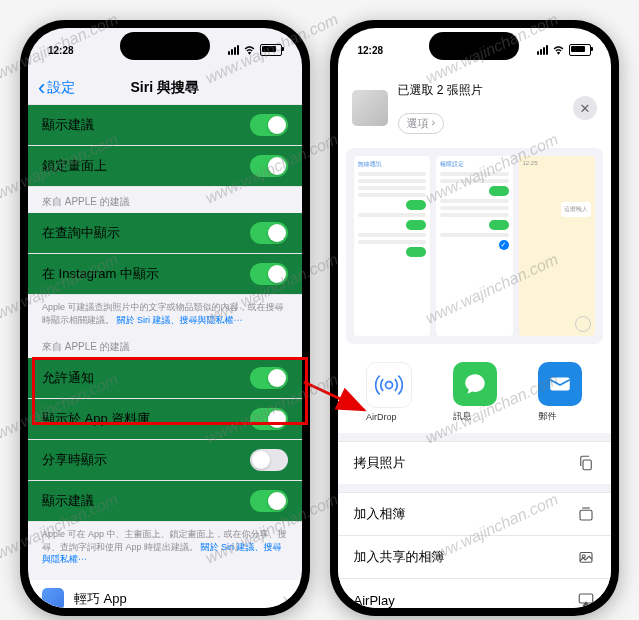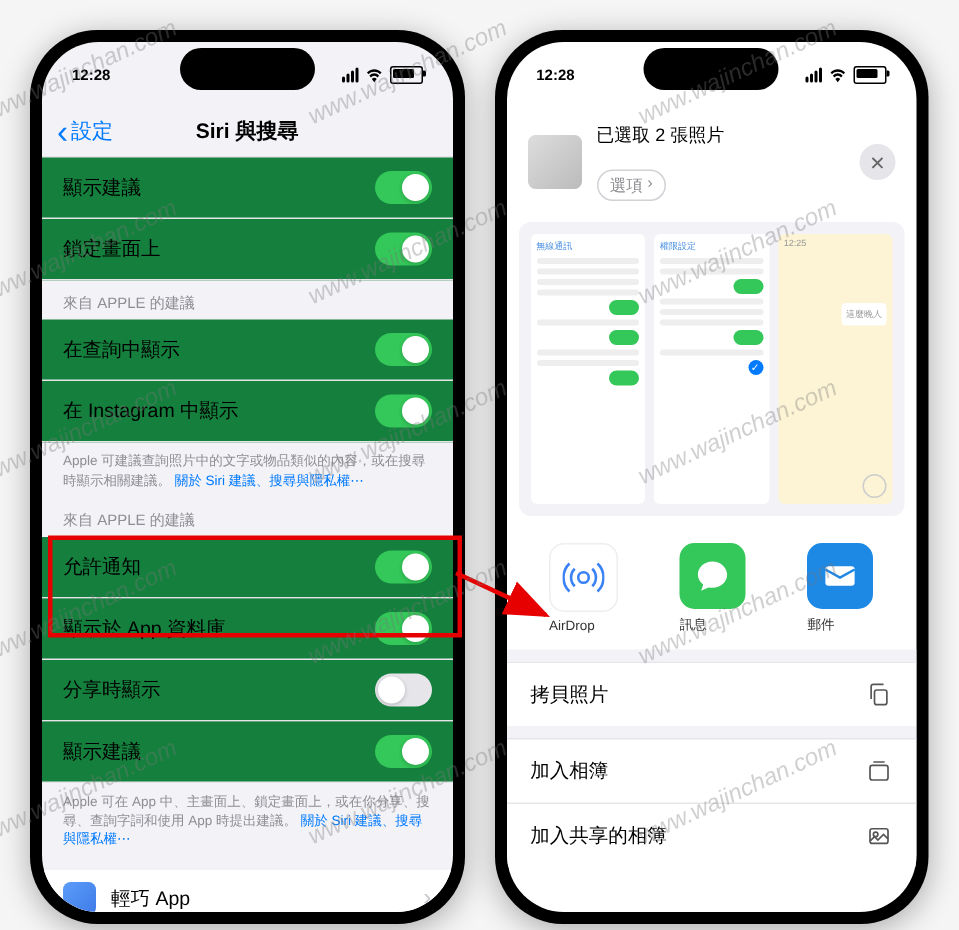--- a/index.html
+++ b/index.html
@@ -245,20 +245,27 @@
           </svg>
         </div>
       <div class="action-row">
           <span>加入共享的相簿</span>
           <svg class="action-ic" viewBox="0 0 24 24" fill="none" stroke="currentColor" stroke-width="1.5">
             <rect x="4" y="6" width="16" height="13" rx="2"></rect>
             <circle cx="9" cy="11" r="2"></circle>
             <path d="M4 17l4-4 3 3 5-5 4 4"></path>
           </svg>
         </div>
+      <div class="action-row">
+          <span>AirPlay</span>
+          <svg class="action-ic" viewBox="0 0 24 24" fill="none" stroke="currentColor" stroke-width="1.5">
+            <rect x="3" y="4" width="18" height="12" rx="2"></rect>
+            <path d="M8 20l4-5 4 5H8z" fill="currentColor"></path>
+          </svg>
+        </div>
     </div>
   </div>
 
   <svg class="arrow" style="left:282px;top:350px;width:70px;height:50px">
     <defs>
         <marker id="ah" markerWidth="10" markerHeight="8" refX="9" refY="4" orient="auto">
           <polygon points="0 0, 10 4, 0 8" fill="#e60000"></polygon>
         </marker>
       </defs>
     <line x1="2" y1="12" x2="62" y2="40" stroke="#e60000" stroke-width="3" marker-end="url(#ah)"></line>

